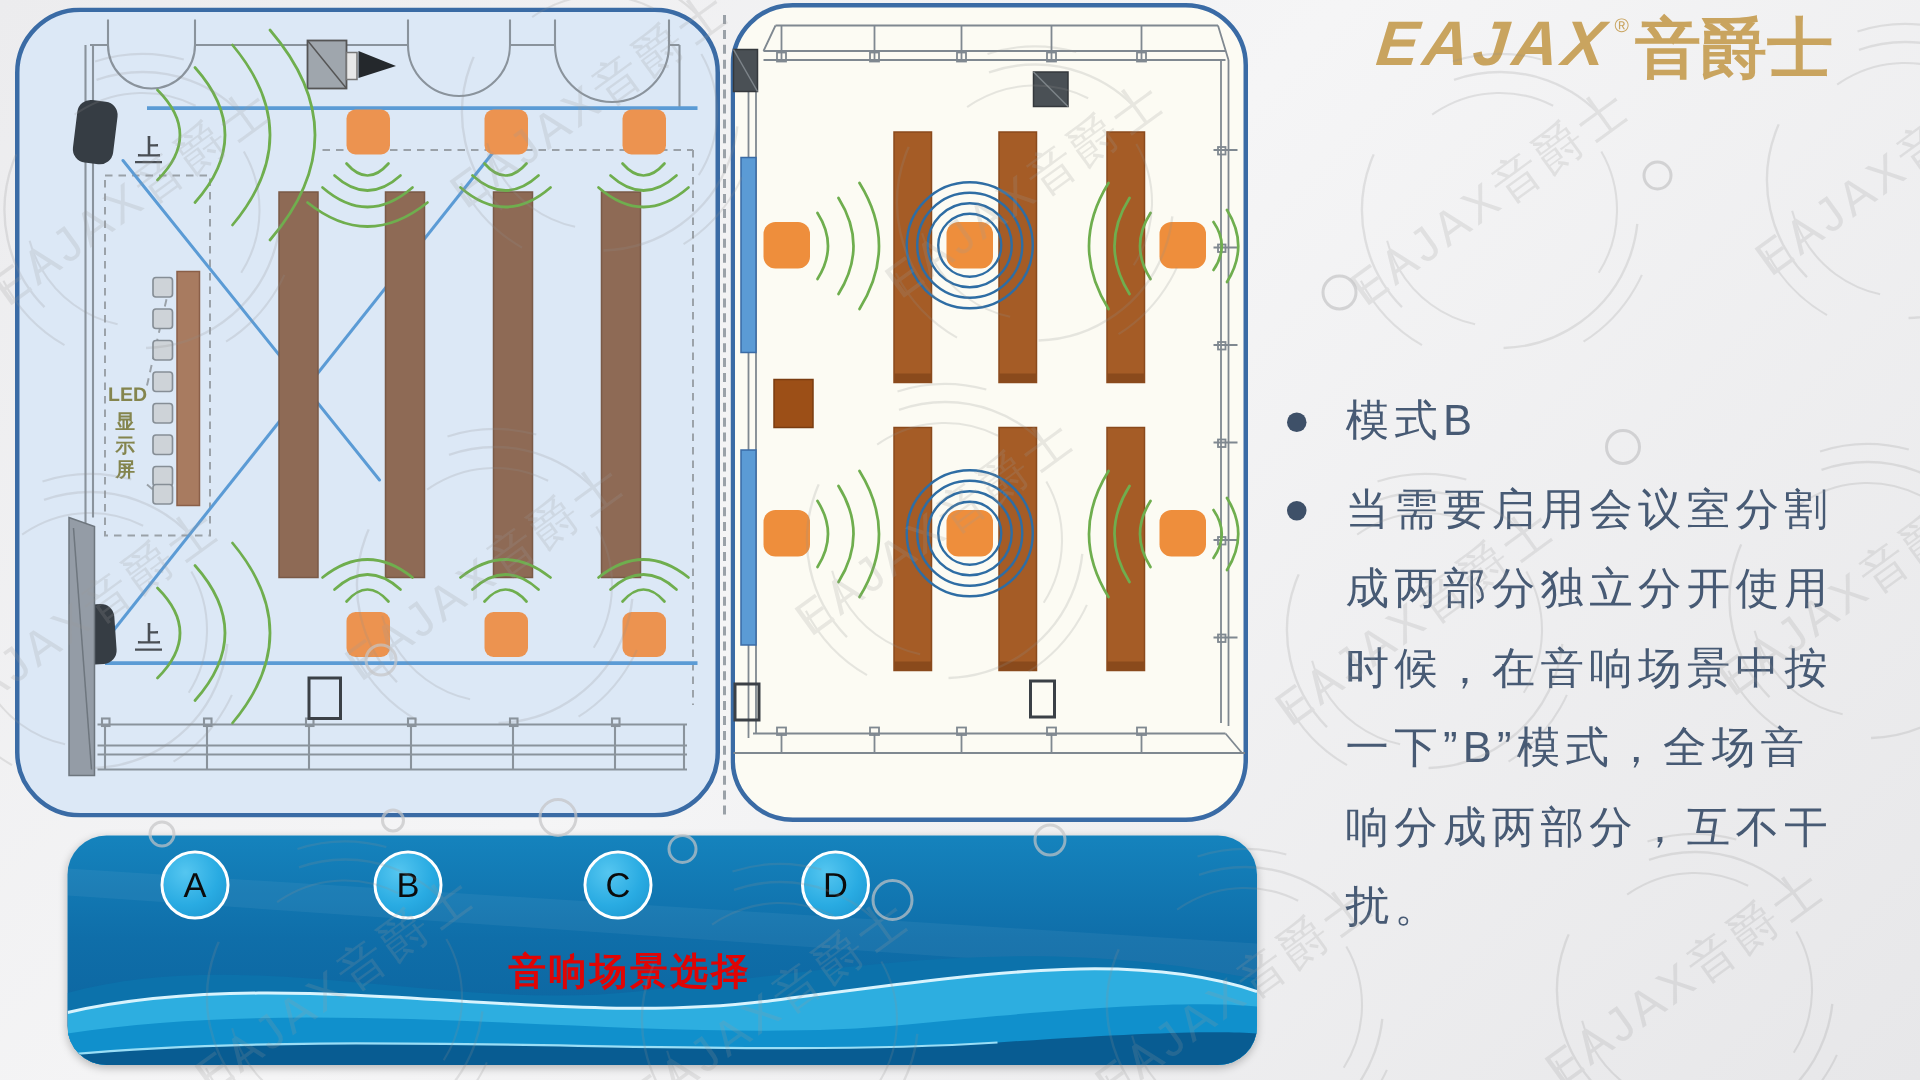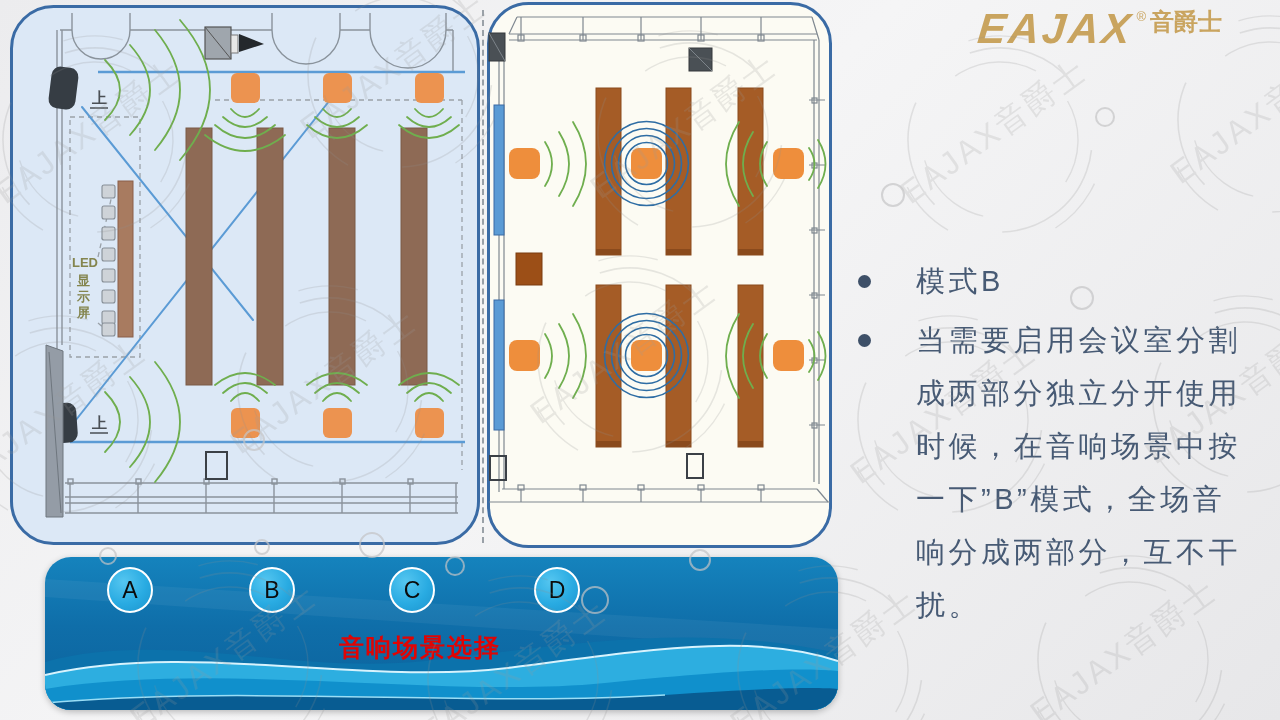--- a/index.html
+++ b/index.html
@@ -5,34 +5,34 @@
   * { margin:0; padding:0; box-sizing:border-box; }
   html,body { width:1280px; height:720px; }
   body { font-family:"Liberation Sans", sans-serif; overflow:hidden; }
   .slide { position:relative; width:1280px; height:720px;
            background:linear-gradient(135deg,#ececee 0%,#f5f5f6 45%,#e7e7e9 100%); overflow:hidden; }
 
   
   .logo { position:absolute; top:8px; right:58px; display:flex; align-items:flex-start; color:#c9a45f; z-index:20; }
   .logo .brand { font-size:42px; font-weight:bold; font-style:italic; letter-spacing:3px; transform:skewX(-6deg); line-height:1; }
   .logo .reg { font-size:13px; margin:2px 4px 0 3px; line-height:1; }
-  .logo .cn { font-size:24px; font-weight:bold; line-height:1.15; }
+  .logo .cn { font-size:44px; font-weight:bold; line-height:1.15; }
 
   
   .plan { position:absolute; z-index:5; }
   .plan-left { left:10px; top:5px; }
   .plan-right { left:487px; top:2px; }
   .divider-dashed { position:absolute; left:482px; top:10px; height:533px; width:0;
                     border-left:2px dashed #9aa1a8; z-index:6; }
 
   
   .notes { position:absolute; left:858px; top:255px; width:420px; z-index:10; color:#475a74; }
   .bullet-row { display:flex; align-items:flex-start; margin-bottom:6px; }
   .dot { flex:0 0 13px; width:13px; height:13px; border-radius:50%; background:#3e5068; margin:20px 26px 0 0; }
-  .bullet-text { font-size:29px; letter-spacing:3.5px; line-height:53px; width:332px; text-align:left;margin-left:19px; }
+  .bullet-text { font-size:29px; letter-spacing:3.5px; line-height:53px; width:332px; text-align:left; }
 
   
   .scene-bar { position:absolute; left:45px; top:557px; width:793px; height:153px;
                border-radius:26px; overflow:hidden; z-index:8;
                background:linear-gradient(180deg,#1583bd 0%,#0f6ea9 45%,#0c629c 100%);
                box-shadow:0 2px 6px rgba(0,0,0,.25); }
   .scene-bar svg.waves { position:absolute; left:0; top:0; }
   .scene-btn { position:absolute; top:10px; width:46px; height:46px; border-radius:50%;
                border:2.5px solid #ffffff;
                background:radial-gradient(circle at 35% 30%, #55c6f0 0%, #29abe2 55%, #1b93cd 100%);

